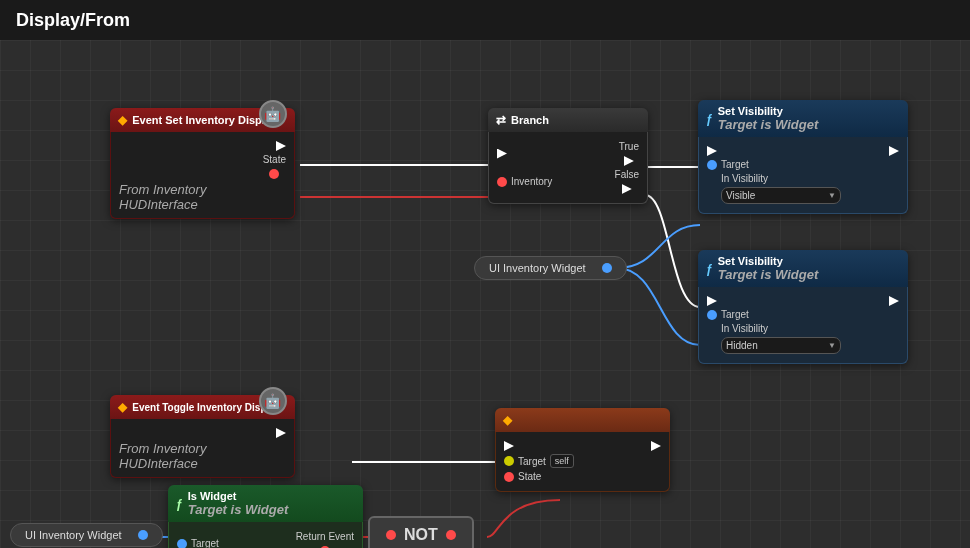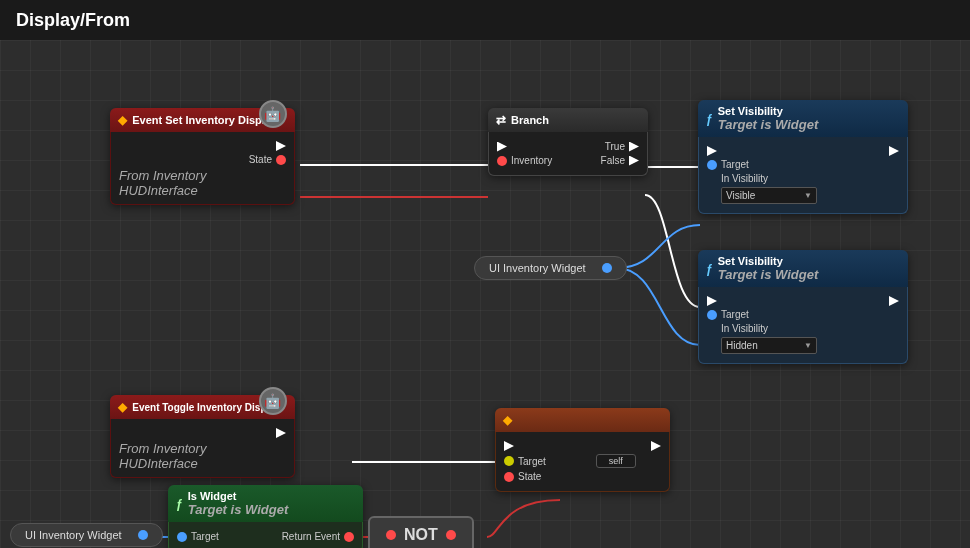--- a/index.html
+++ b/index.html
@@ -130,20 +130,21 @@
     .pin-left {
       display: flex;
       align-items: center;
       gap: 4px;
     }
 
     .pin-right {
       display: flex;
       align-items: center;
       gap: 4px;
+      flex-direction: column;
     }
 
     
     .pin-exec {
       width: 10px;
       height: 10px;
       background: white;
       clip-path: polygon(0 0, 100% 50%, 0 100%);
       display: inline-block;
     }
@@ -168,22 +169,22 @@
       display: inline-block;
     }
 
     
     .vis-select {
       background: #1a1a1a;
       border: 1px solid #555;
       color: #ccc;
       font-size: 10px;
       padding: 2px 4px;
-      border-radius: 2px;
-      width: 96px;
+      border-radius: 7px;
+      width: 120px;
       display: flex;
       align-items: center;
       justify-content: space-between;
       margin: 3px 0 3px 14px;
     }
 
     .vis-select-arrow {
       color: #999;
       font-size: 8px;
     }
@@ -211,23 +212,22 @@
       background: #1e1e1e;
       border-color: #5a2a10;
     }
 
     
     .self-tag {
       background: #1a1a1a;
       border: 1px solid #555;
       color: #ccc;
       font-size: 9px;
-      padding: 1px 12px;
+      padding: 1px 4px;
       border-radius: 3px;
-      margin-left: 46px;
     }
 
     
     .connections-svg {
       position: absolute;
       top: 0;
       left: 0;
       width: 100%;
       height: 100%;
       pointer-events: none;

